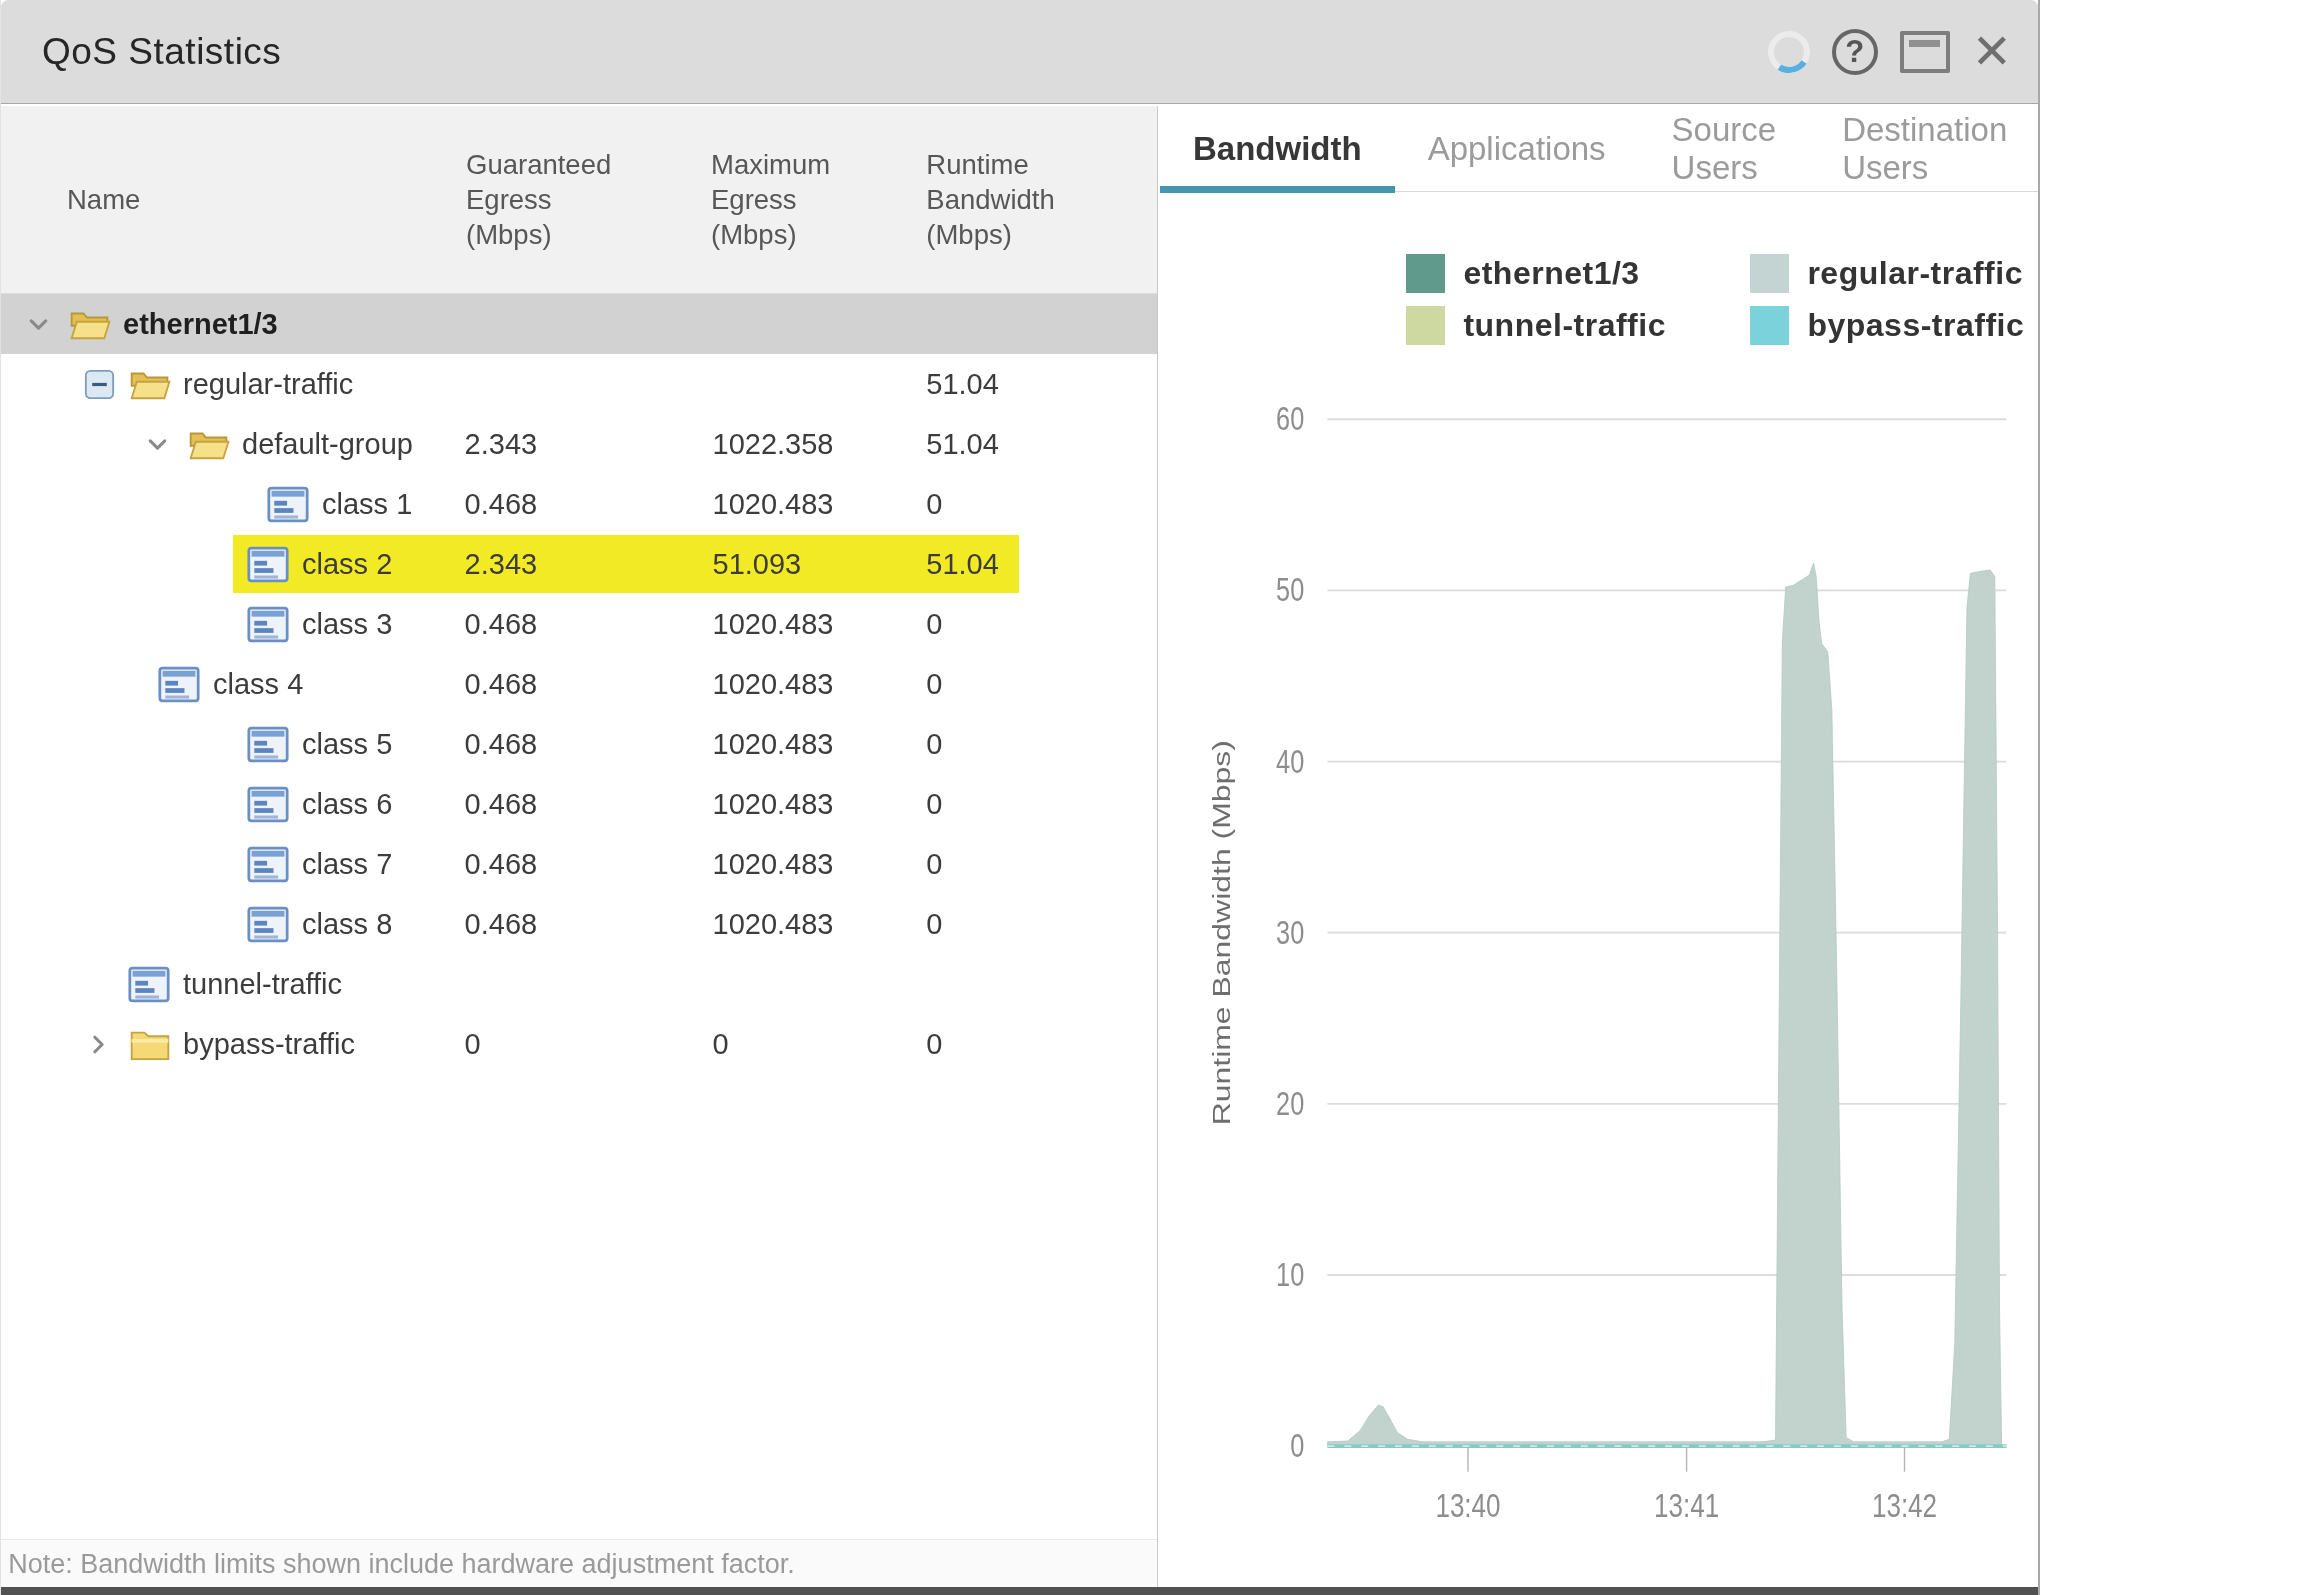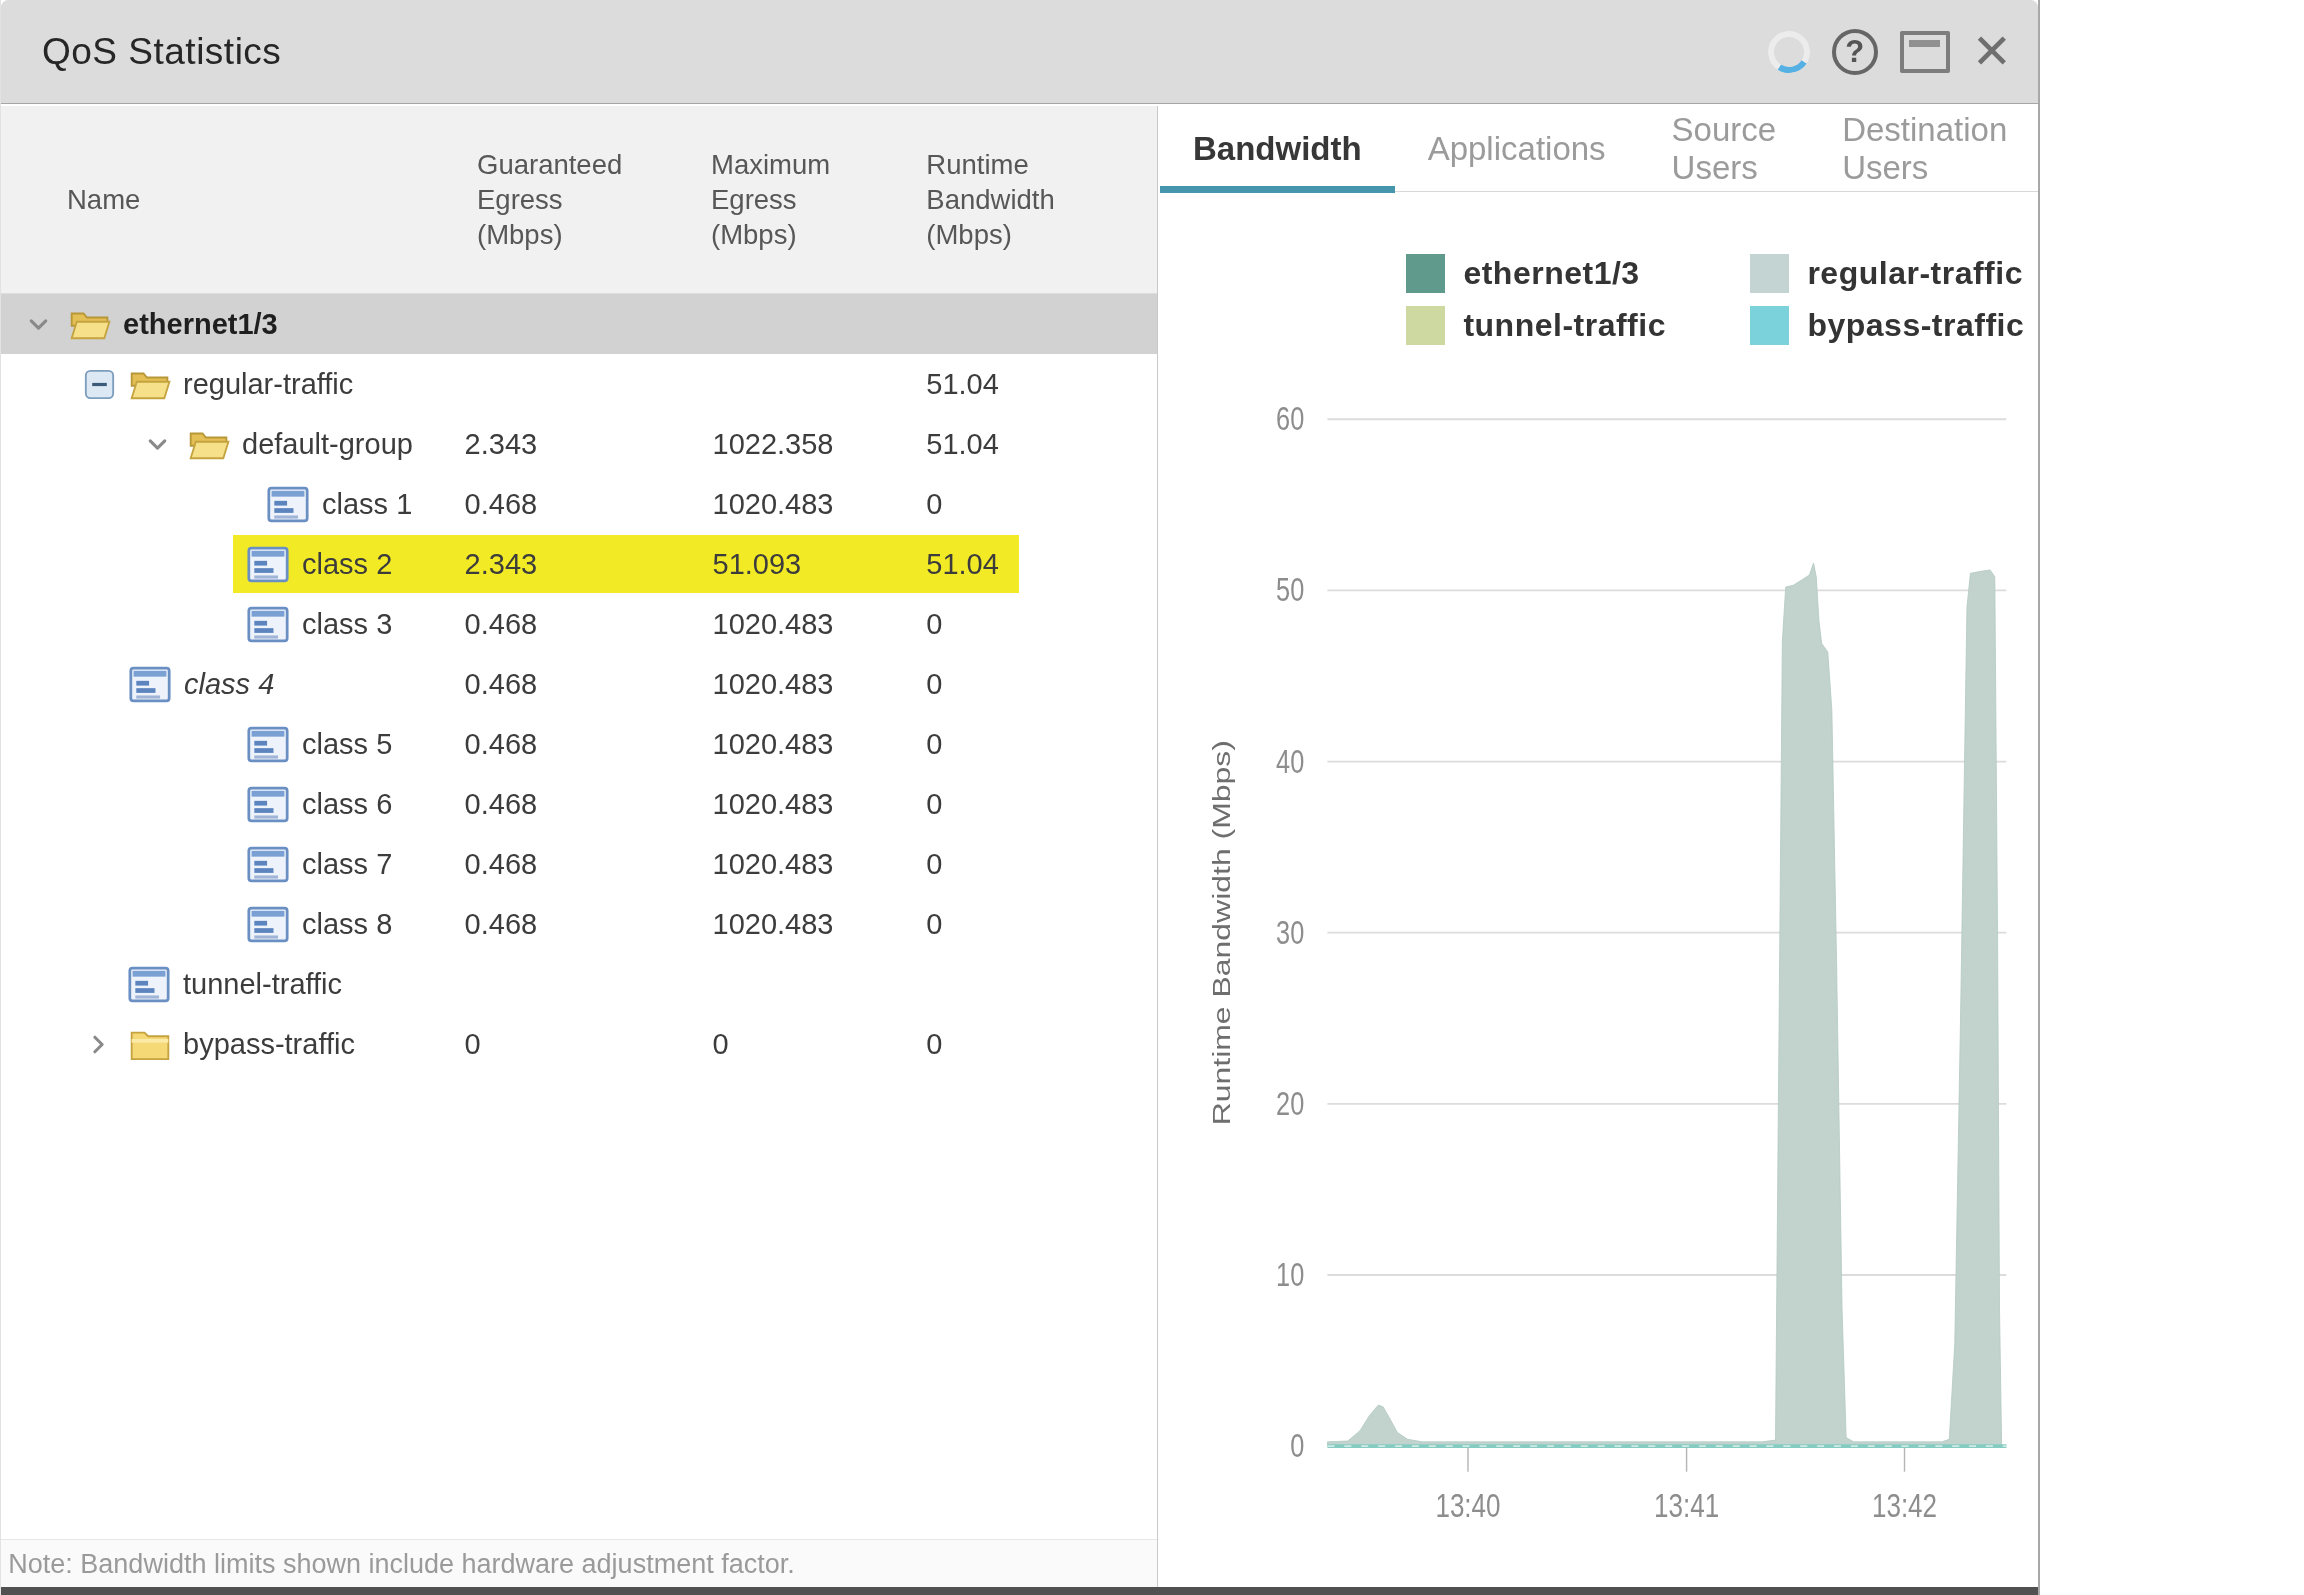--- a/index.html
+++ b/index.html
@@ -27,21 +27,21 @@
   .tb-close{ color:#6f6f6f; font-size:48px; line-height:42px; }
 
   
   .left-panel{ position:absolute; left:0; top:106px; width:1157px; bottom:0;
     background:#fff; border-right:1.8px solid #c9c9c9; }
   .thead{ display:grid; grid-template-columns:459px 225px 234px 1fr; height:188px;
     background:#f1f1f1; border-bottom:1.8px solid #dedede; align-items:center;
     color:#575757; font-size:27.5px; line-height:35px; }
   .thead .col-h{ width:170px; }
   .thead .col-h.first{ padding-left:66px; width:auto; }
-  .thead .col-h.c2{ margin-left:17px; }
+  .thead .col-h.c2{ margin-left:6px; }
   .thead .col-h.c3{ margin-left:26px; }
   .thead .col-h.c4{ margin-left:7.3px; }
 
   .tbody{ position:relative; }
   .trow{ position:relative; display:grid; grid-template-columns:459px 225px 234px 1fr;
     height:60px; align-items:center; font-size:29px; color:#3c3c3c; background:#fff; }
   .trow.selected{ background:#d2d2d2; }
   .trow.selected .rname{ font-weight:bold; color:#1f1f1f; }
   .trow .hl{ position:absolute; left:232px; right:138px; top:0.9px; bottom:0.9px;
     background:#f3ea26; z-index:0; }
@@ -209,21 +209,21 @@
                 <rect x="4" y="16" width="13" height="1.7" fill="#9fb4d6"></rect>
               </svg>
             </span>
             <span class="rname">class 3</span>
           </div>
           <div class="cell num c2">0.468</div>
           <div class="cell num c3">1020.483</div>
           <div class="cell num c4">0</div>
         </div>
         <div class="trow">
-          <div class="cell name-cell" style="padding-left: 84px; font-style: italic;">
+          <div class="cell name-cell" style="padding-left: 113px;">
             <span class="tg"></span>
             <span class="ric">
               <svg viewBox="0 0 23 20" width="42" height="37">
                 <rect x="1" y="1" width="21" height="18" rx="1.5" fill="#eef3fb" stroke="#6a8fc3" stroke-width="1.5"></rect>
                 <rect x="2.5" y="2.5" width="18" height="3.2" fill="#7aa0d4"></rect>
                 <rect x="4" y="8" width="7" height="2.6" fill="#5c85c0"></rect>
                 <rect x="4" y="12" width="10.5" height="2.6" fill="#5c85c0"></rect>
                 <rect x="4" y="16" width="13" height="1.7" fill="#9fb4d6"></rect>
               </svg>
             </span>

